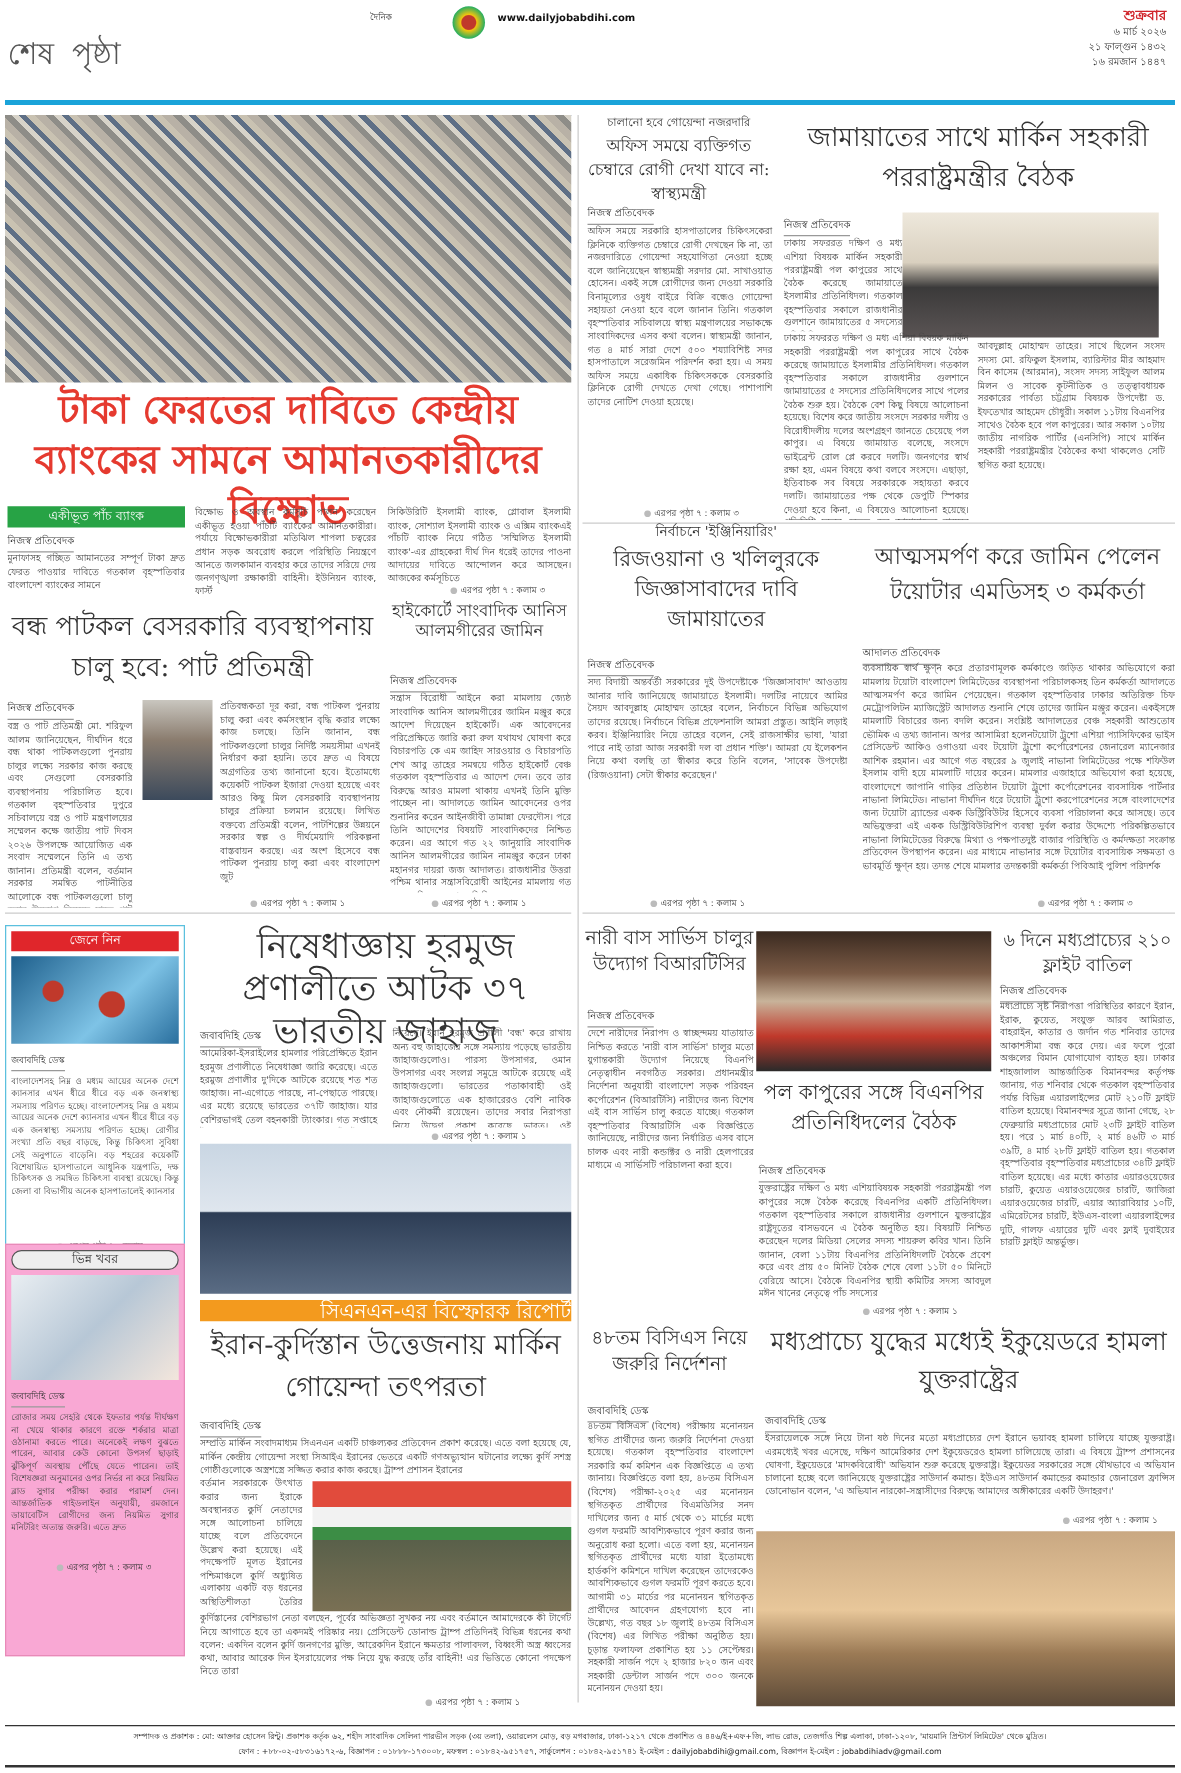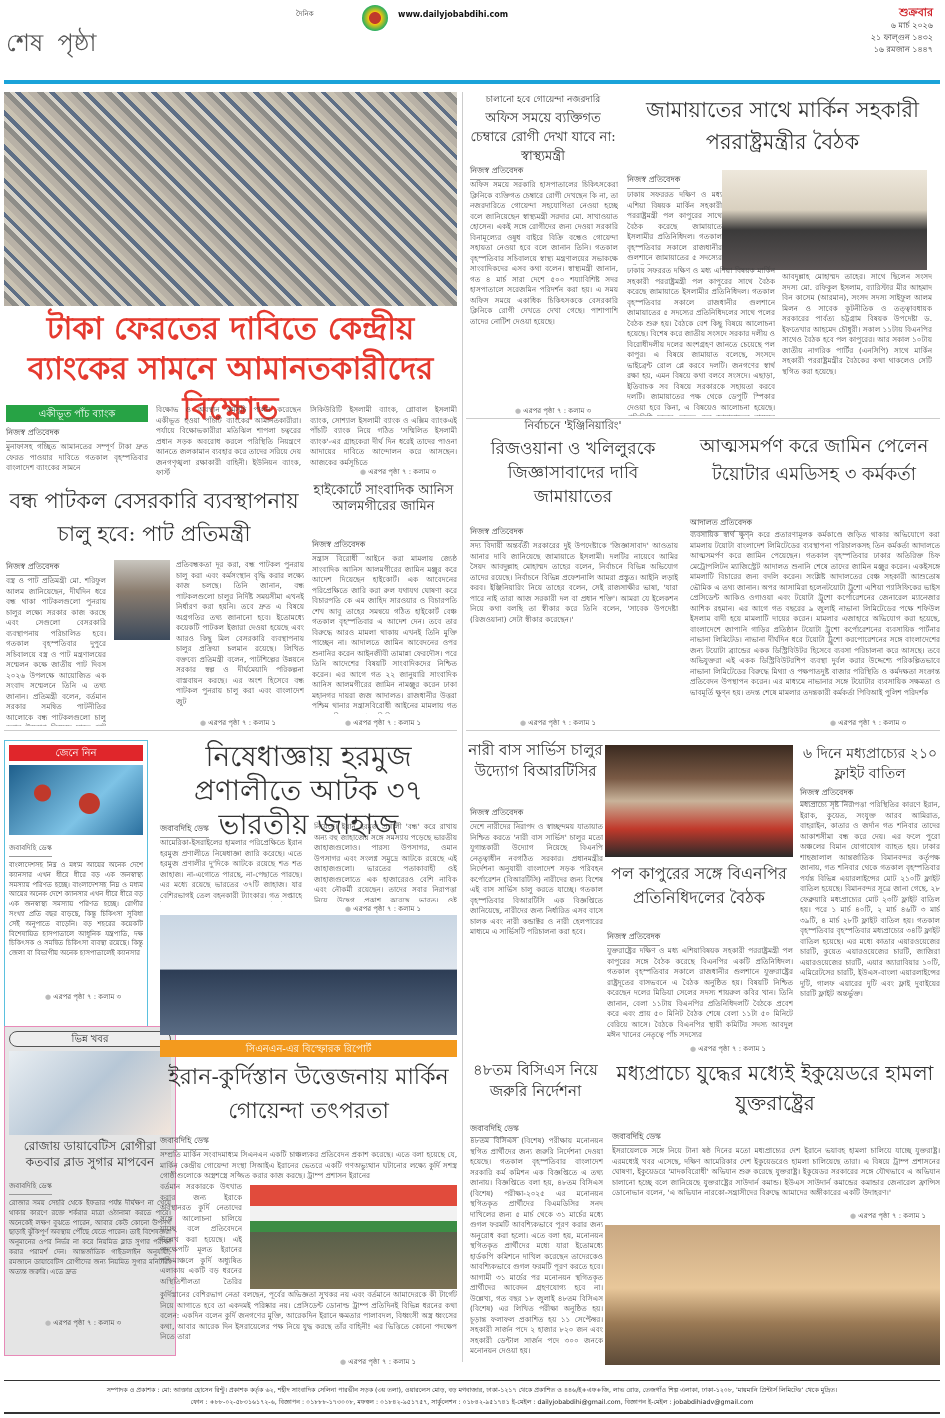--- a/index.html
+++ b/index.html
@@ -57,37 +57,36 @@
 <div class="hr" style="left:4px;top:730px;width:453px"></div>
 
 <div class="abs" style="left:4px;top:740px;width:144px;height:290px;border:1px solid #5bc0de">
   <div style="margin:4px;height:16px;background:#e0262b;color:#fff;font-size:10px;text-align:center;line-height:16px">জেনে নিন</div>
   <div class="img" style="margin:0 4px;height:70px;background:radial-gradient(circle at 25% 40%,#c0392b 0 8px,transparent 9px),radial-gradient(circle at 60% 55%,#c0392b 0 10px,transparent 11px),linear-gradient(135deg,#1e5f8c,#7ec3e6 60%,#2a6f9e)"></div>
   <div class="rep" style="margin-left:4px;font-size:7px">জবাবদিহি ডেস্ক</div>
   <div class="body" style="padding:0 4px;height:130px;font-size:6.8px;line-height:9.8px">বাংলাদেশসহ নিম্ন ও মধ্যম আয়ের অনেক দেশে ক্যানসার এখন ধীরে ধীরে বড় এক জনস্বাস্থ্য সমস্যায় পরিণত হচ্ছে। বাংলাদেশসহ নিম্ন ও মধ্যম আয়ের অনেক দেশে ক্যানসার এখন ধীরে ধীরে বড় এক জনস্বাস্থ্য সমস্যায় পরিণত হচ্ছে। রোগীর সংখ্যা প্রতি বছর বাড়ছে, কিন্তু চিকিৎসা সুবিধা সেই অনুপাতে বাড়েনি। বড় শহরের কয়েকটি বিশেষায়িত হাসপাতালে আধুনিক যন্ত্রপাতি, দক্ষ চিকিৎসক ও সমন্বিত চিকিৎসা ব্যবস্থা রয়েছে। কিন্তু জেলা বা বিভাগীয় অনেক হাসপাতালেই ক্যানসার</div>
   <div class="cont" style="padding-left:40px">এরপর পৃষ্ঠা ৭ : কলাম ৩</div>
 </div>
 
-<div class="abs" style="left:4px;top:1026px;width:172px;height:330px;border:1px solid #e88ab8;background:#e5e5e5">
+<div class="abs" style="left:4px;top:995px;width:144px;height:330px;border:1px solid #e88ab8;background:#f9a8d4">
   <div style="margin:4px;height:16px;border:1px solid #555;border-radius:9px;background:#eee;color:#333;font-size:10px;text-align:center;line-height:14px">ভিন্ন খবর</div>
   <div class="img" style="margin:0 4px;height:84px;background:linear-gradient(135deg,#e9eef2,#b7c7d6 50%,#f3e6dc)"></div>
-  <div class="hl" style="padding:3px 4px;font-size:12px;line-height:16px">রোজায় ডায়াবেটিস রোগীরা কতবার ব্লাড সুগার মাপবেন</div>
   <div class="rep" style="margin-left:4px;font-size:7px">জবাবদিহি ডেস্ক</div>
   <div class="body" style="padding:0 4px;height:118px;font-size:6.8px;line-height:9.8px">রোজার সময় সেহরি থেকে ইফতার পর্যন্ত দীর্ঘক্ষণ না খেয়ে থাকার কারণে রক্তে শর্করার মাত্রা ওঠানামা করতে পারে। অনেকেই লক্ষণ বুঝতে পারেন, আবার কেউ কোনো উপসর্গ ছাড়াই ঝুঁকিপূর্ণ অবস্থায় পৌঁছে যেতে পারেন। তাই বিশেষজ্ঞরা অনুমানের ওপর নির্ভর না করে নিয়মিত ব্লাড সুগার পরীক্ষা করার পরামর্শ দেন। আন্তর্জাতিক গাইডলাইন অনুযায়ী, রমজানে ডায়াবেটিস রোগীদের জন্য নিয়মিত সুগার মনিটরিং অত্যন্ত জরুরি। এতে দ্রুত</div>
   <div class="cont" style="padding-left:40px">এরপর পৃষ্ঠা ৭ : কলাম ৩</div>
 </div>
 
 <div class="abs hl" style="left:160px;top:740px;width:297px;font-size:28px;line-height:34px">নিষেধাজ্ঞায় হরমুজ প্রণালীতে আটক ৩৭ ভারতীয় জাহাজ</div>
 <div class="abs rep" style="left:160px;top:822px">জবাবদিহি ডেস্ক</div>
 <div class="abs body" style="left:160px;top:838px;width:142px;height:64px">আমেরিকা-ইসরাইলের হামলার পরিপ্রেক্ষিতে ইরান হরমুজ প্রণালীতে নিষেধাজ্ঞা জারি করেছে। এতে হরমুজ প্রণালীর দু'দিকে আটকে রয়েছে শত শত জাহাজ। না-এগোতে পারছে, না-পেছাতে পারছে। এর মধ্যে রয়েছে ভারতের ৩৭টি জাহাজ। যার বেশিরভাগই তেল বহনকারী ট্যাংকার। গত সপ্তাহে ইরানে হামলা চালানোর পর থেকেই ইরানের 'ইসলামিক রেভোলিউশনারি গার্ড' জারি করেছে, 'ইরানি হরমুজ প্রণালী 'সম্পূর্ণ দখল' করে</div>
 <div class="abs body" style="left:314px;top:822px;width:143px;height:80px">নিয়েছে। ইরান হরমুজ প্রণালী 'বন্ধ' করে রাখায় অন্য বহু জাহাজের সঙ্গে সমস্যায় পড়েছে ভারতীয় জাহাজগুলোও। পারস্য উপসাগর, ওমান উপসাগর এবং সংলগ্ন সমুদ্রে আটকে রয়েছে এই জাহাজগুলো। ভারতের পতাকাবাহী ওই জাহাজগুলোতে এক হাজারেরও বেশি নাবিক এবং নৌকর্মী রয়েছেন। তাদের সবার নিরাপত্তা নিয়ে উদ্বেগ প্রকাশ করেছে ভারত। ওই জাহাজগুলোর নিরাপত্তা নিয়ে উদ্বেগ</div>
 <div class="abs cont" style="left:345px;top:903px">এরপর পৃষ্ঠা ৭ : কলাম ১</div>
 <div class="abs img" style="left:160px;top:915px;width:297px;height:120px;background:linear-gradient(180deg,#c9d6e3 0%,#dfe6ee 45%,#2d3d55 46%,#5a6c84 100%)"></div>
 
-<div class="abs" style="left:160px;top:1040px;width:297px;height:17px;background:#f39a1e;color:#fff;font-size:10px;text-align:center;line-height:17px">সিএনএন-এর বিস্ফোরক রিপোর্ট</div>
+<div class="abs" style="left:160px;top:1040px;width:297px;height:17px;background:#f39a1e;color:#fff;font-size:16px;text-align:right;line-height:17px">সিএনএন-এর বিস্ফোরক রিপোর্ট</div>
 <div class="abs hl" style="left:160px;top:1060px;width:297px;font-size:22px;line-height:34px">ইরান-কুর্দিস্তান উত্তেজনায় মার্কিন গোয়েন্দা তৎপরতা</div>
 <div class="abs rep" style="left:160px;top:1134px">জবাবদিহি ডেস্ক</div>
 <div class="abs body" style="left:160px;top:1150px;width:297px;height:32px">সম্প্রতি মার্কিন সংবাদমাধ্যম সিএনএন একটি চাঞ্চল্যকর প্রতিবেদন প্রকাশ করেছে। এতে বলা হয়েছে যে, মার্কিন কেন্দ্রীয় গোয়েন্দা সংস্থা সিআইএ ইরানের ভেতরে একটি গণঅভ্যুত্থান ঘটানোর লক্ষ্যে কুর্দি সশস্ত্র গোষ্ঠীগুলোকে অস্ত্রশস্ত্রে সজ্জিত করার কাজ করছে। ট্রাম্প প্রশাসন ইরানের</div>
 <div class="abs body" style="left:160px;top:1182px;width:82px;height:106px">বর্তমান সরকারকে উৎখাত করার জন্য ইরাকে অবস্থানরত কুর্দি নেতাদের সঙ্গে আলোচনা চালিয়ে যাচ্ছে বলে প্রতিবেদনে উল্লেখ করা হয়েছে। এই পদক্ষেপটি মূলত ইরানের পশ্চিমাঞ্চলে কুর্দি অধ্যুষিত এলাকায় একটি বড় ধরনের অস্থিতিশীলতা তৈরির প্রচেষ্টার অংশ। তবে</div>
 <div class="abs img" style="left:250px;top:1185px;width:207px;height:104px;background:linear-gradient(180deg,#e14b3c 0 20%,#f2f2f2 20% 35%,#3c8d45 35% 45%,#59604a 45%,#7a7054 100%)"></div>
 <div class="abs body" style="left:160px;top:1290px;width:297px;height:64px">কুর্দিস্তানের বেশিরভাগ নেতা বলছেন, পূর্বের অভিজ্ঞতা সুখকর নয় এবং বর্তমানে আমাদেরকে কী টার্গেট নিয়ে আগাতে হবে তা একদমই পরিষ্কার নয়। প্রেসিডেন্ট ডোনাল্ড ট্রাম্প প্রতিদিনই বিভিন্ন ধরনের কথা বলেন: একদিন বলেন কুর্দি জনগণের মুক্তি, আরেকদিন ইরানে ক্ষমতার পালাবদল, বিধ্বংসী অস্ত্র ধ্বংসের কথা, আবার আরেক দিন ইসরায়েলের পক্ষ নিয়ে যুদ্ধ করছে তাঁর বাহিনী! এর ভিত্তিতে কোনো পদক্ষেপ নিতে তারা</div>
 <div class="abs cont" style="left:340px;top:1356px">এরপর পৃষ্ঠা ৭ : কলাম ১</div>
 
 <div class="vr" style="left:462px;top:92px;height:1270px"></div>
 <div class="abs hl" style="left:468px;top:94px;width:150px;font-size:9px">চালানো হবে গোয়েন্দা নজরদারি</div>

